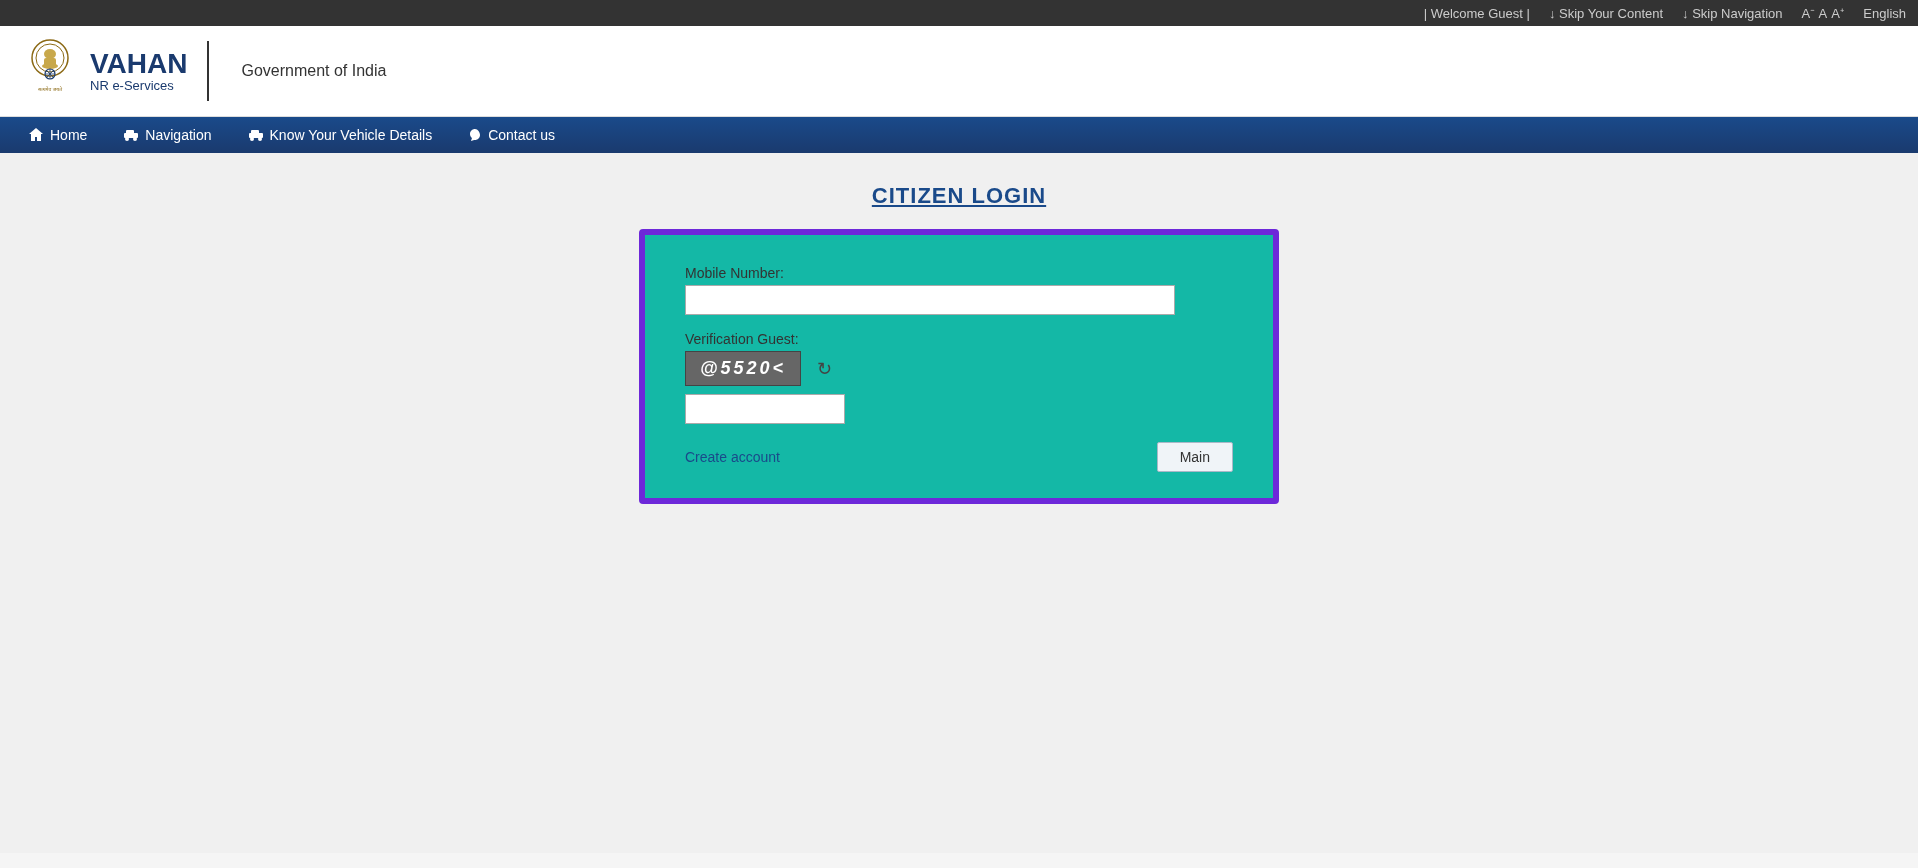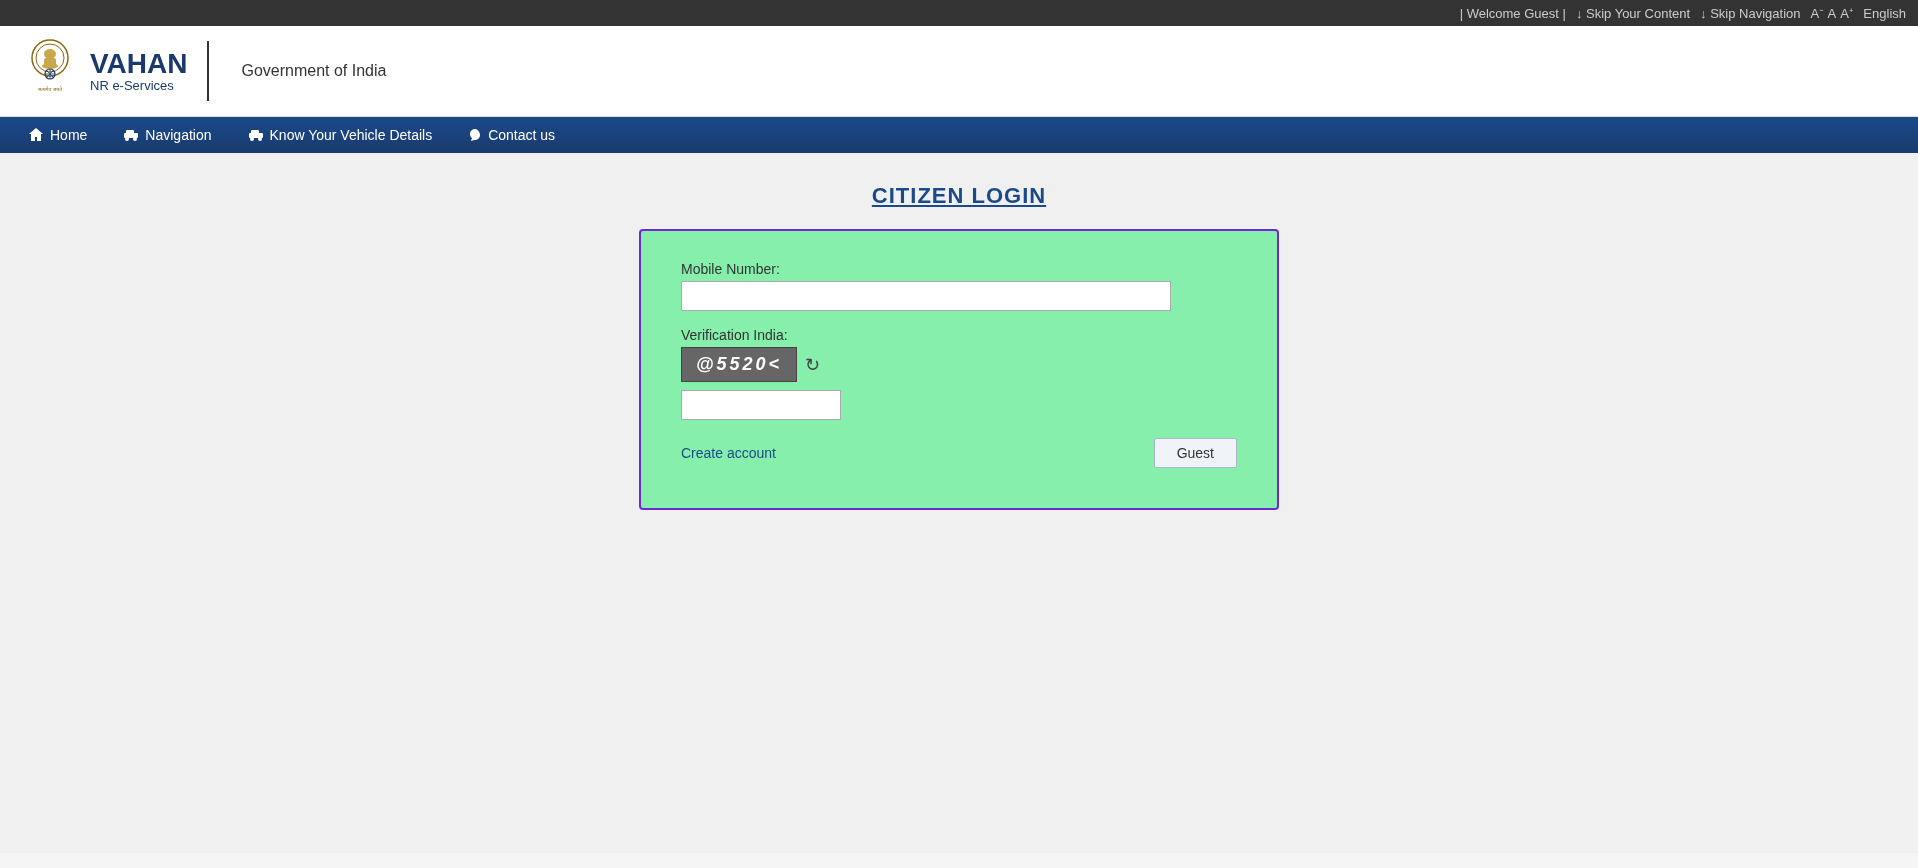--- a/index.html
+++ b/index.html
@@ -7,21 +7,21 @@
 
     
     .top-bar {
       background: #333;
       color: #ccc;
       font-size: 13px;
       padding: 4px 12px;
       display: flex;
       justify-content: flex-end;
       align-items: center;
-      gap: 10px;
+      gap: 19px;
     }
     .top-bar span { color: #ccc; }
     .top-bar a { color: #ccc; text-decoration: none; font-size: 13px; }
     .top-bar .font-size-controls { display: flex; align-items: center; gap: 4px; }
     .top-bar .font-size-controls span { cursor: pointer; }
 
     
     .header {
       background: #fff;
       border-bottom: 1px solid #ddd;
@@ -104,24 +104,24 @@
     .page-title {
       font-size: 22px;
       font-weight: bold;
       color: #1a4a8a;
       text-decoration: underline;
       margin-bottom: 20px;
       letter-spacing: 1px;
     }
 
     .login-box {
-      background: #86efac;
-      border: 2px solid #6d28d9;
+      background: #14b8a6;
+      border: 6px solid #6d28d9;
       border-radius: 4px;
-      padding: 30px 40px 40px 40px;
+      padding: 30px 40px 26px 40px;
       width: 640px;
       min-height: 220px;
     }
 
     .form-group {
       margin-bottom: 16px;
     }
     .form-label {
       font-size: 14px;
       color: #333;
@@ -134,21 +134,21 @@
       height: 30px;
       border: 1px solid #aaa;
       padding: 4px 8px;
       font-size: 14px;
       outline: none;
     }
 
     .captcha-row {
       display: flex;
       align-items: center;
-      gap: 8px;
+      gap: 16px;
       margin-bottom: 8px;
     }
     .captcha-box {
       background: #666;
       color: #fff;
       font-size: 18px;
       font-weight: bold;
       padding: 6px 14px;
       letter-spacing: 3px;
       font-style: italic;
@@ -282,26 +282,26 @@
   <h2 class="page-title">CITIZEN LOGIN</h2>
 
   <div class="login-box">
 
     <div class="form-group">
       <label class="form-label">Mobile Number:</label>
       <input class="form-input-full" type="text" placeholder="" style="">
     </div>
 
     <div class="form-group">
-      <label class="form-label">Verification India:</label>
+      <label class="form-label">Verification Guest:</label>
       <div class="captcha-row">
         <div class="captcha-box">@5520&lt;</div>
         <span class="refresh-icon">↻</span>
       </div>
       <input class="captcha-input" type="text" style="">
     </div>
 
     <div class="form-actions">
       <a class="create-account-link">Create account</a>
-      <button class="next-btn">Guest</button>
+      <button class="next-btn">Main</button>
     </div>
   </div>
 </div>
 
 </body></html>

